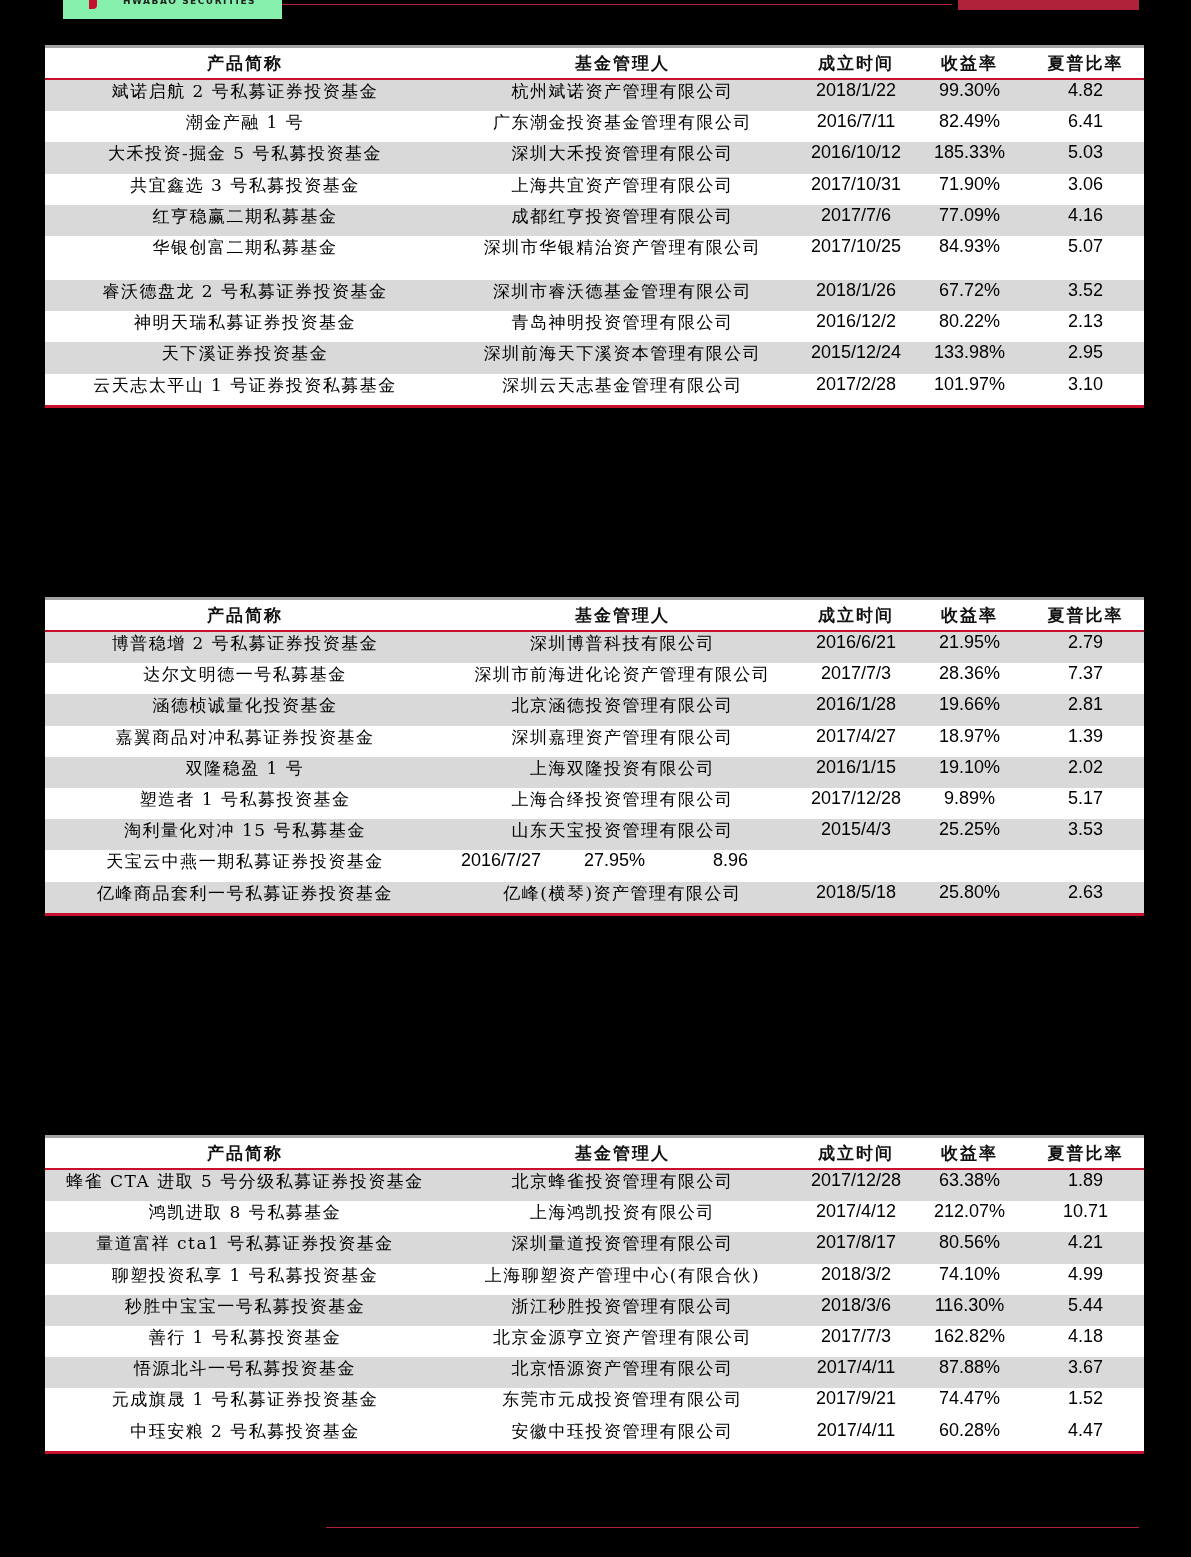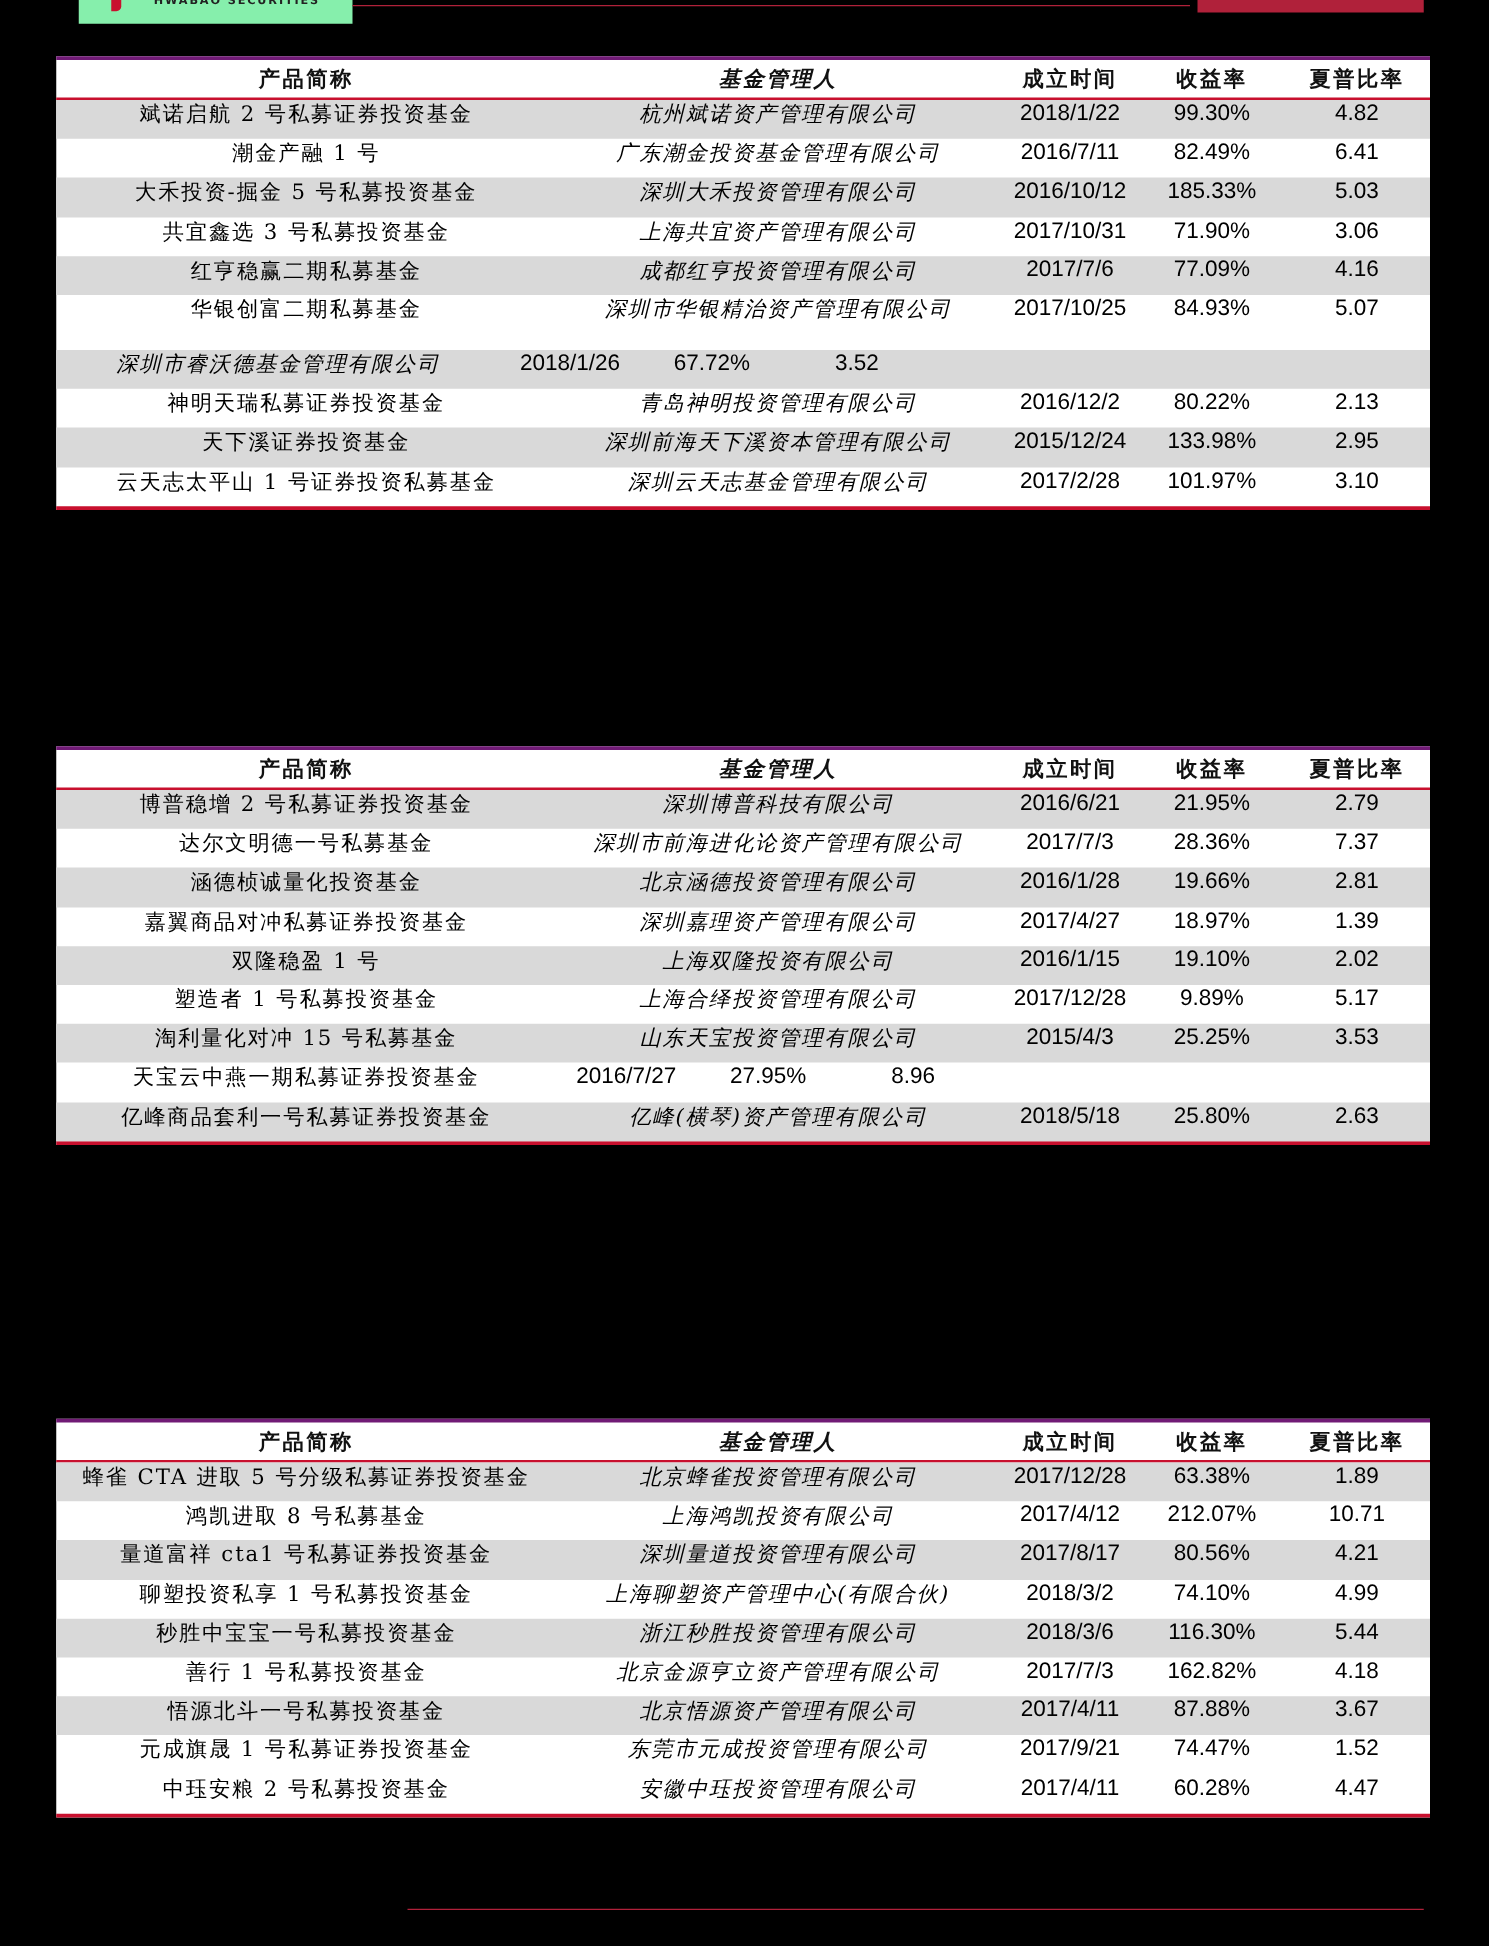--- a/index.html
+++ b/index.html
@@ -5,28 +5,28 @@
   * { box-sizing: border-box; margin: 0; padding: 0; }
   html, body { width: 1191px; height: 1557px; background: #000; overflow: hidden; }
   body { position: relative; font-family: "DejaVu Serif", "Liberation Serif", serif; }
 
   .logo-box { position: absolute; left: 63px; top: 0; width: 219px; height: 19px; background: #86efac; }
   .logo-mark { position: absolute; left: 26px; top: 0; width: 8px; height: 9px; background: #c8102e; border-radius: 0 0 4px 0; }
   .logo-text { position: absolute; left: 60px; top: -4px; font-family: "DejaVu Sans", sans-serif; font-size: 9px; letter-spacing: 1.5px; color: #222; font-weight: bold; white-space: nowrap; }
   .top-rule { position: absolute; left: 282px; top: 4px; width: 670px; height: 1px; background: #b0213a; }
   .top-block { position: absolute; left: 958px; top: 0; width: 181px; height: 10px; background: #b0213a; }
 
-  .tbl { position: absolute; left: 45px; width: 1099px; background: #fff; border-top: 3px solid #701a75; border-bottom: 3px solid #c8102e; }
+  .tbl { position: absolute; left: 45px; width: 1099px; background: #fff; border-top: 3px solid #a3a3a3; border-bottom: 3px solid #c8102e; }
   .thead { display: flex; height: 32px; align-items: center; border-bottom: 2px solid #c8102e; font-weight: bold; font-size: 17px; color: #111; }
   .row { display: flex; align-items: flex-start; height: 31.2px; font-size: 17px; color: #000000; }
   .row.shade { background: #d9d9d9; }
   .row.tall { height: 44px; }
   .c { text-align: center; white-space: nowrap; overflow: hidden; }
   .c1 { width: 400px; letter-spacing: 1.5px; }
-  .c2 { width: 355px; letter-spacing: 1.5px; font-style: italic; }
+  .c2 { width: 355px; letter-spacing: 1.5px; }
   .c3 { width: 112px; }
   .c4 { width: 115px; }
   .c5 { width: 117px; }
   .num { font-family: "Liberation Sans", sans-serif; font-size: 18px; letter-spacing: 0; }
   .thead .c { letter-spacing: 2px; }
 
   .t1 { top: 45px; }
   .t2 { top: 597px; }
   .t3 { top: 1135px; }
 
@@ -86,20 +86,21 @@
       <div class="c c5 num">4.16</div>
     </div>
     <div class="row tall">
       <div class="c c1">华银创富二期私募基金</div>
       <div class="c c2">深圳市华银精治资产管理有限公司</div>
       <div class="c c3 num">2017/10/25</div>
       <div class="c c4 num">84.93%</div>
       <div class="c c5 num">5.07</div>
     </div>
     <div class="row shade">
+      <div class="c c1">睿沃德盘龙 2 号私募证券投资基金</div>
       <div class="c c2">深圳市睿沃德基金管理有限公司</div>
       <div class="c c3 num">2018/1/26</div>
       <div class="c c4 num">67.72%</div>
       <div class="c c5 num">3.52</div>
     </div>
     <div class="row">
       <div class="c c1">神明天瑞私募证券投资基金</div>
       <div class="c c2">青岛神明投资管理有限公司</div>
       <div class="c c3 num">2016/12/2</div>
       <div class="c c4 num">80.22%</div>

